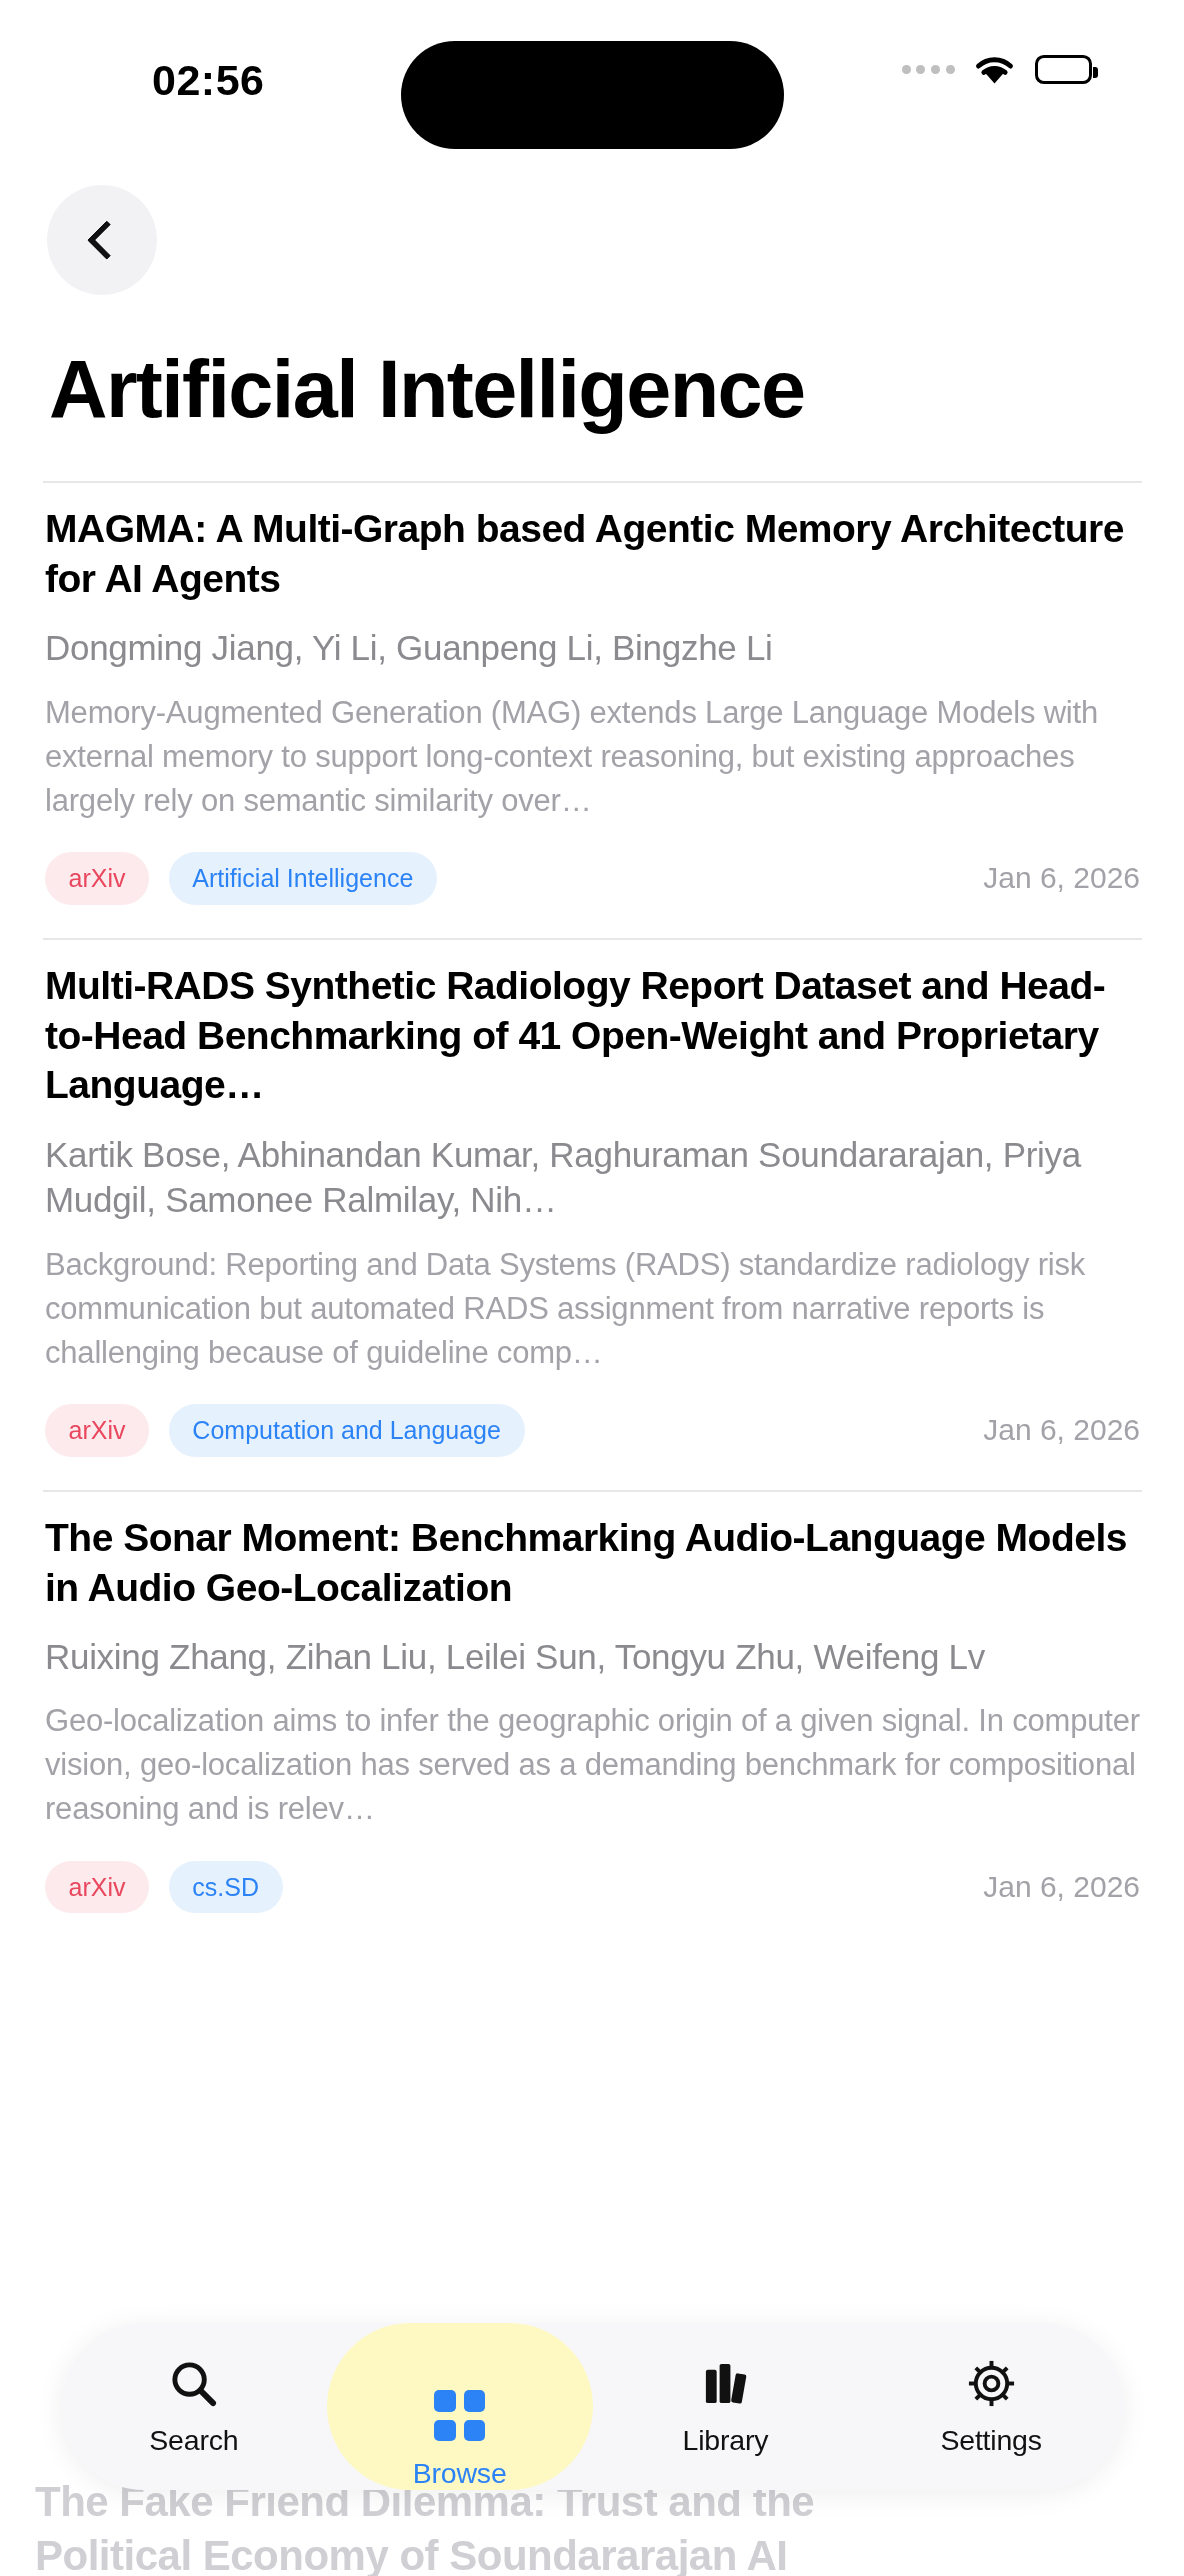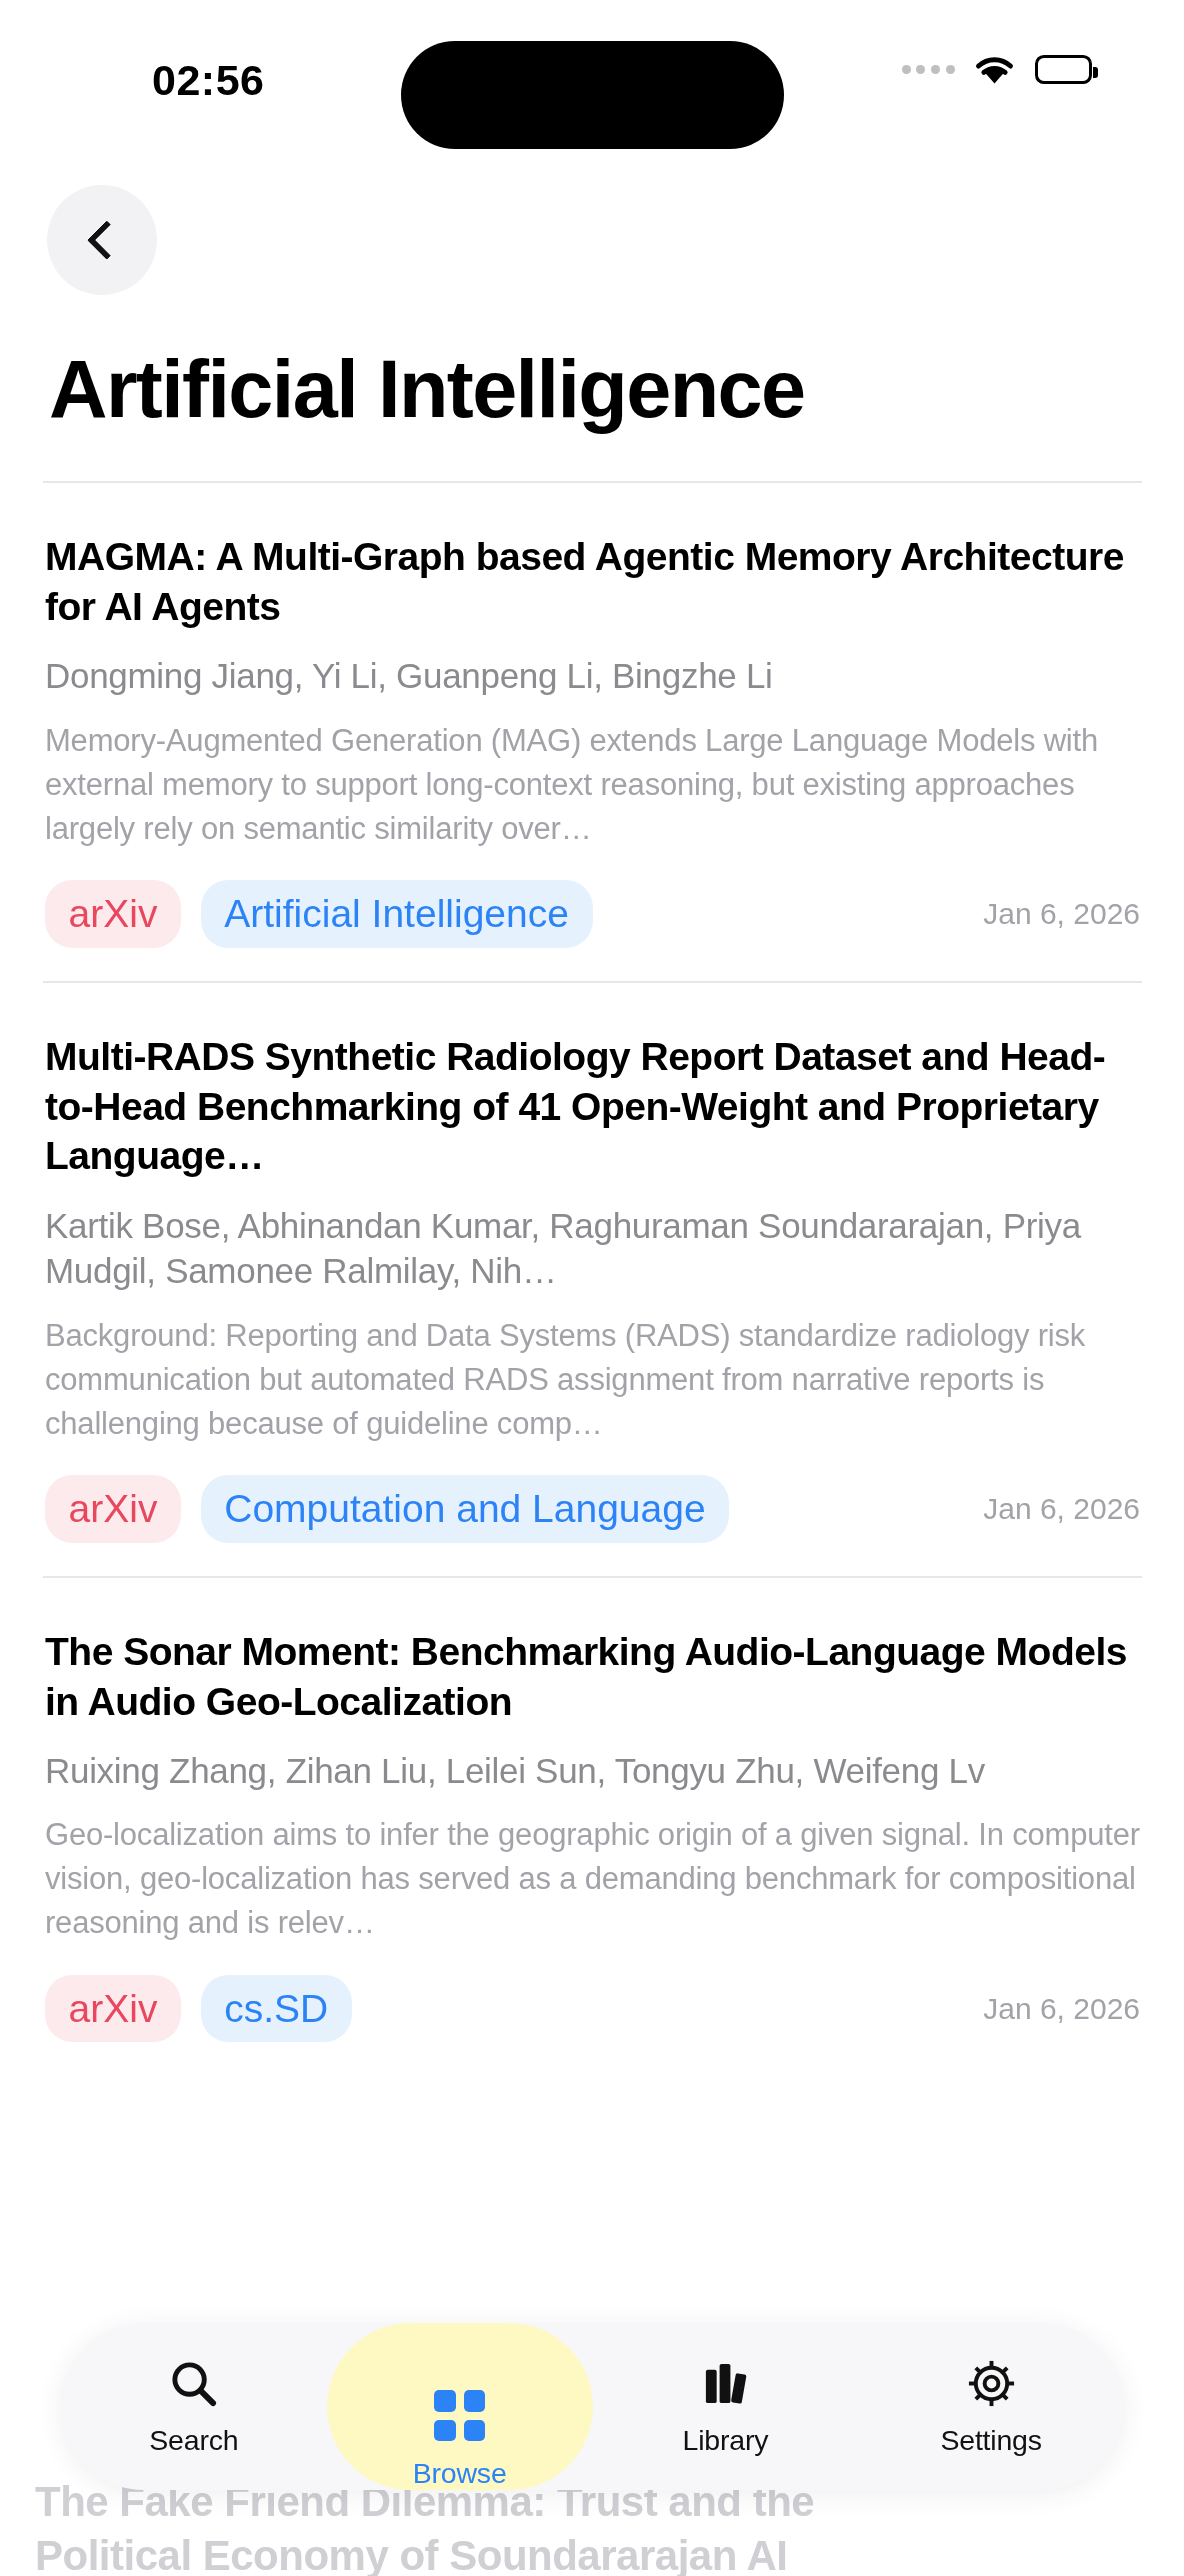--- a/index.html
+++ b/index.html
@@ -112,21 +112,21 @@
     position: absolute;
     top: 481px; left: 0;
     width: 100%;
   }
   .divider {
     height: 2px;
     background: #e7e7ea;
     margin: 0 43px;
   }
   .paper-card {
-    padding: 49px 45px 33px 45px;
+    padding: 21px 45px 33px 45px;
   }
   .paper-title {
     font-size: 39px;
     font-weight: bold;
     color: #000;
     line-height: 1.28;
     letter-spacing: -0.5px;
     margin: 0 0 21.6px 0;
   }
   .paper-authors {
@@ -142,21 +142,21 @@
     line-height: 1.42;
     margin: 0 0 29.5px 0;
     letter-spacing: -0.2px;
   }
   .paper-meta {
     display: flex;
     align-items: center;
     gap: 19.6px;
   }
   .tag {
-    font-size: 39px;
+    font-size: 25px;
     padding: 11.8px 23.6px;
     border-radius: 27.5px;
     white-space: nowrap;
   }
   .tag-source {
     background: #fdeaec;
     color: #e8475e;
   }
   .tag-category {
     background: #e6f1fe;

